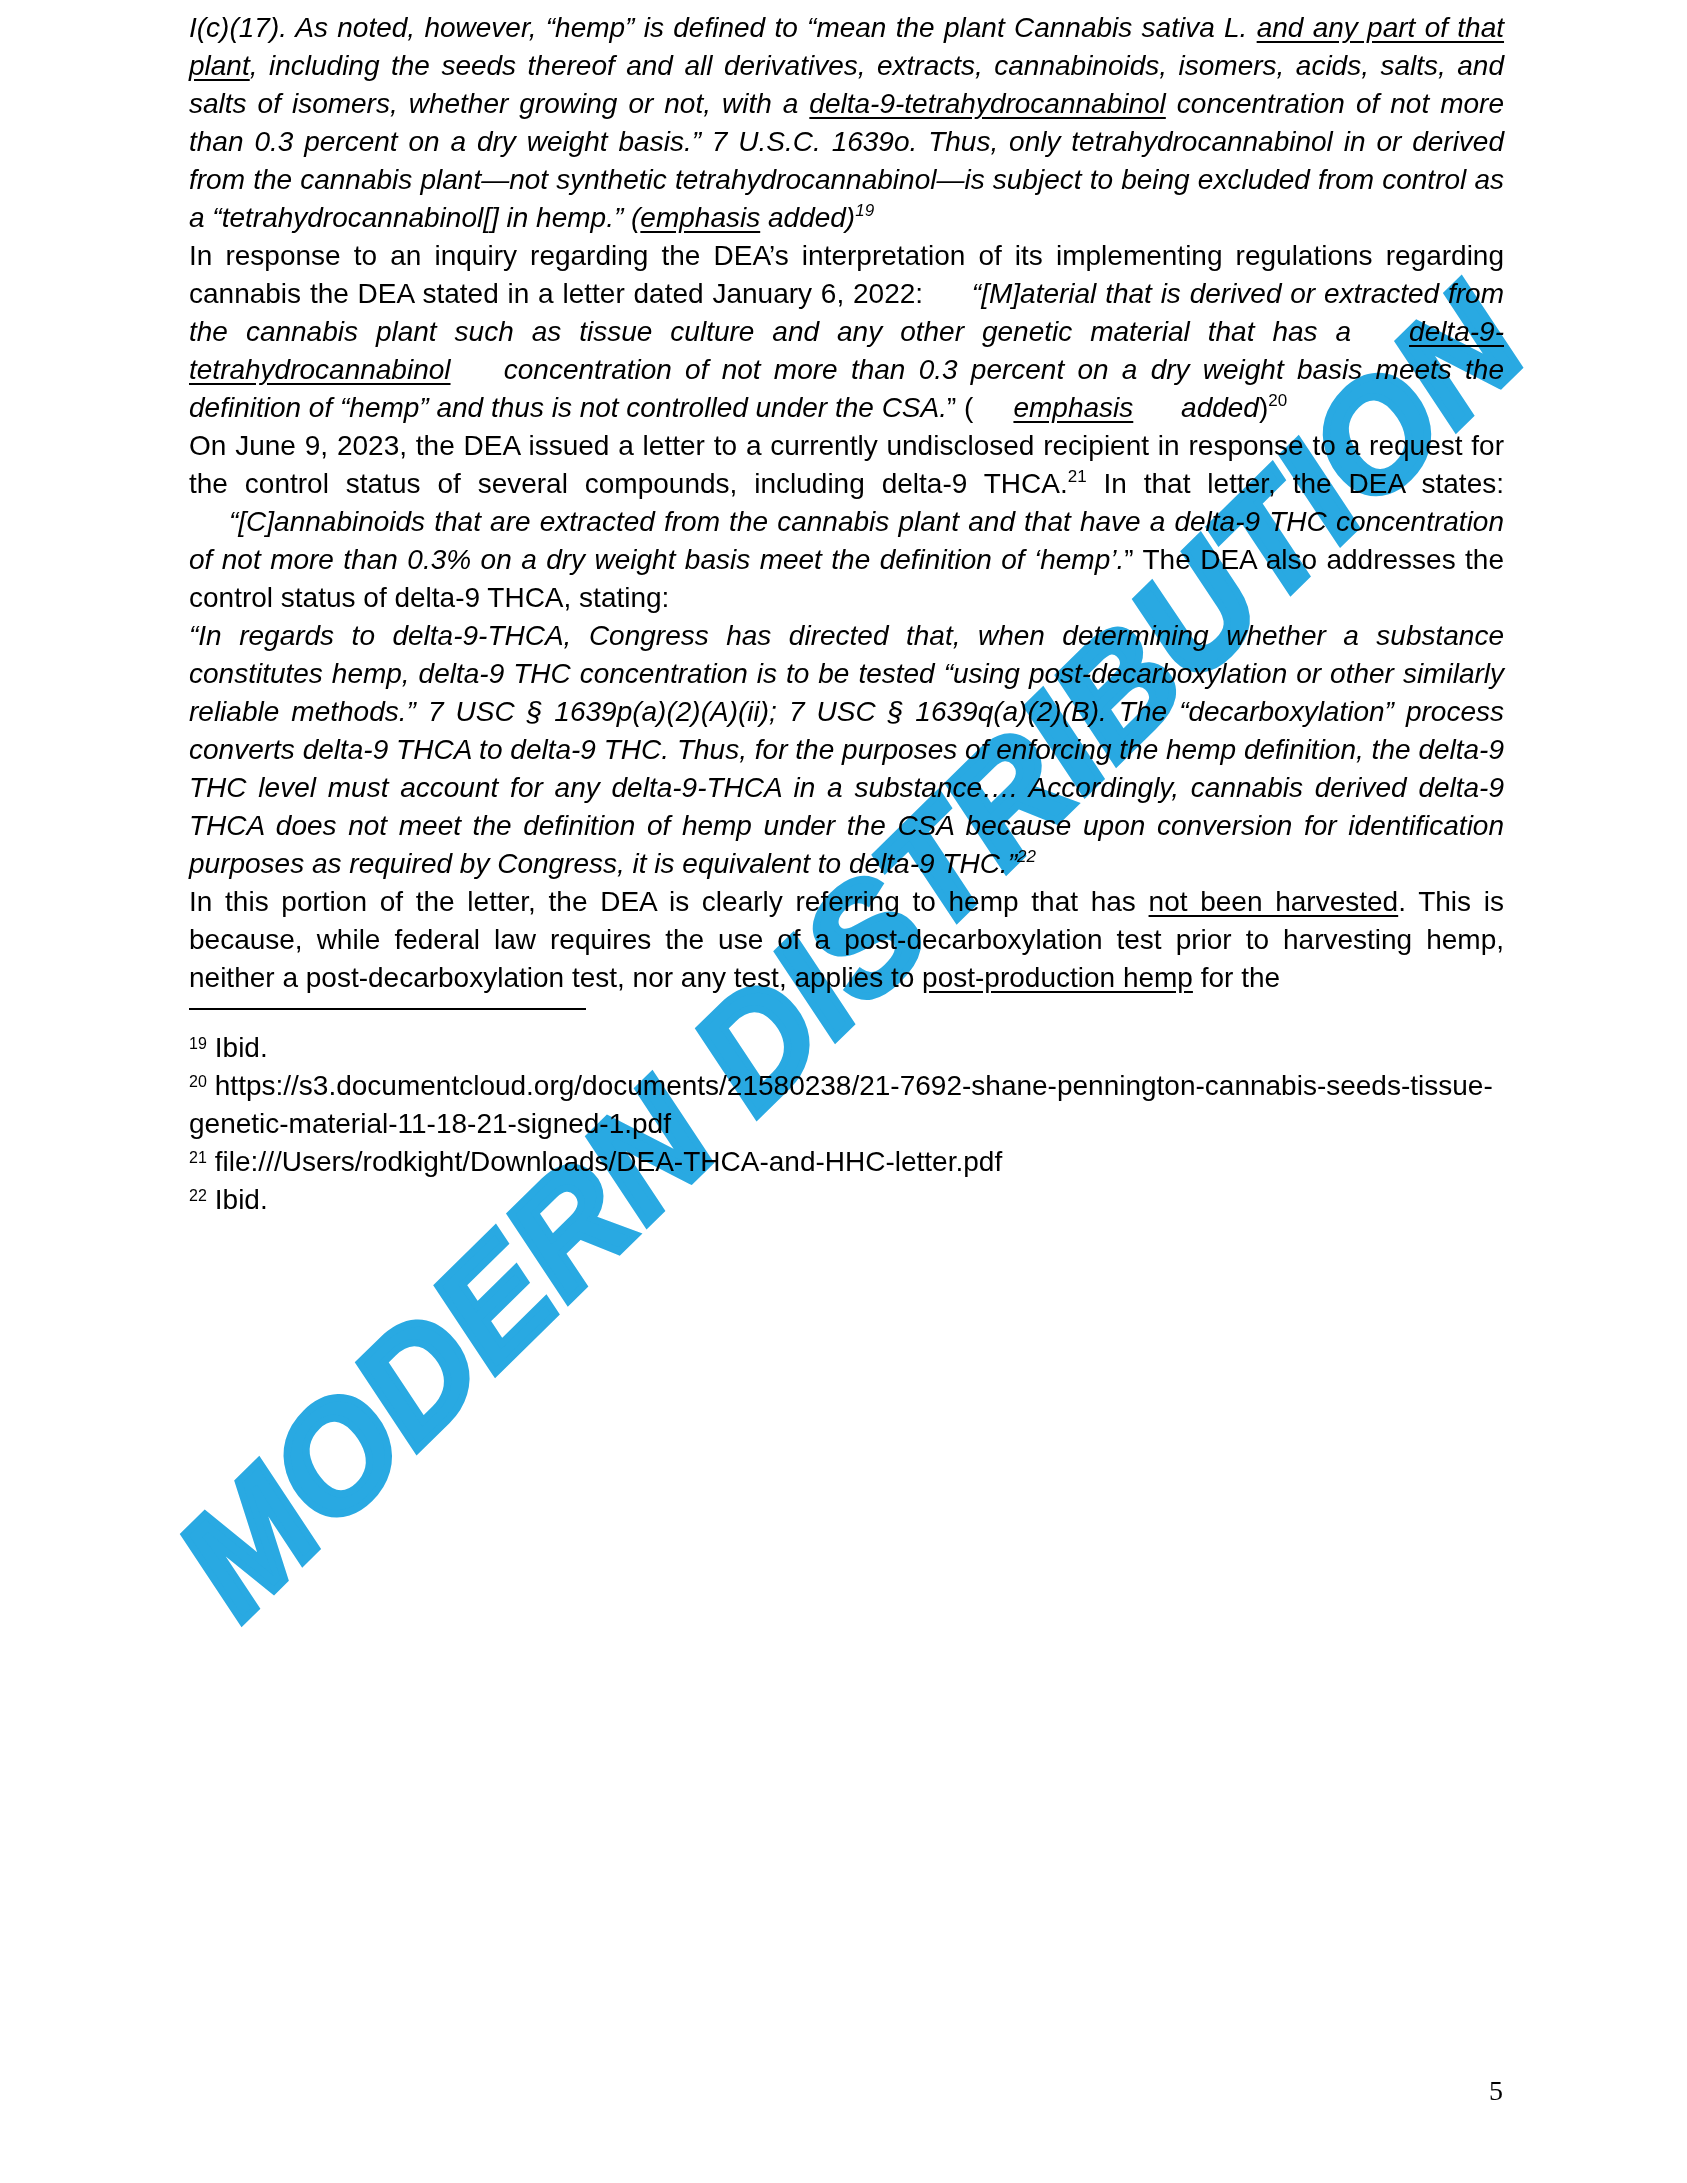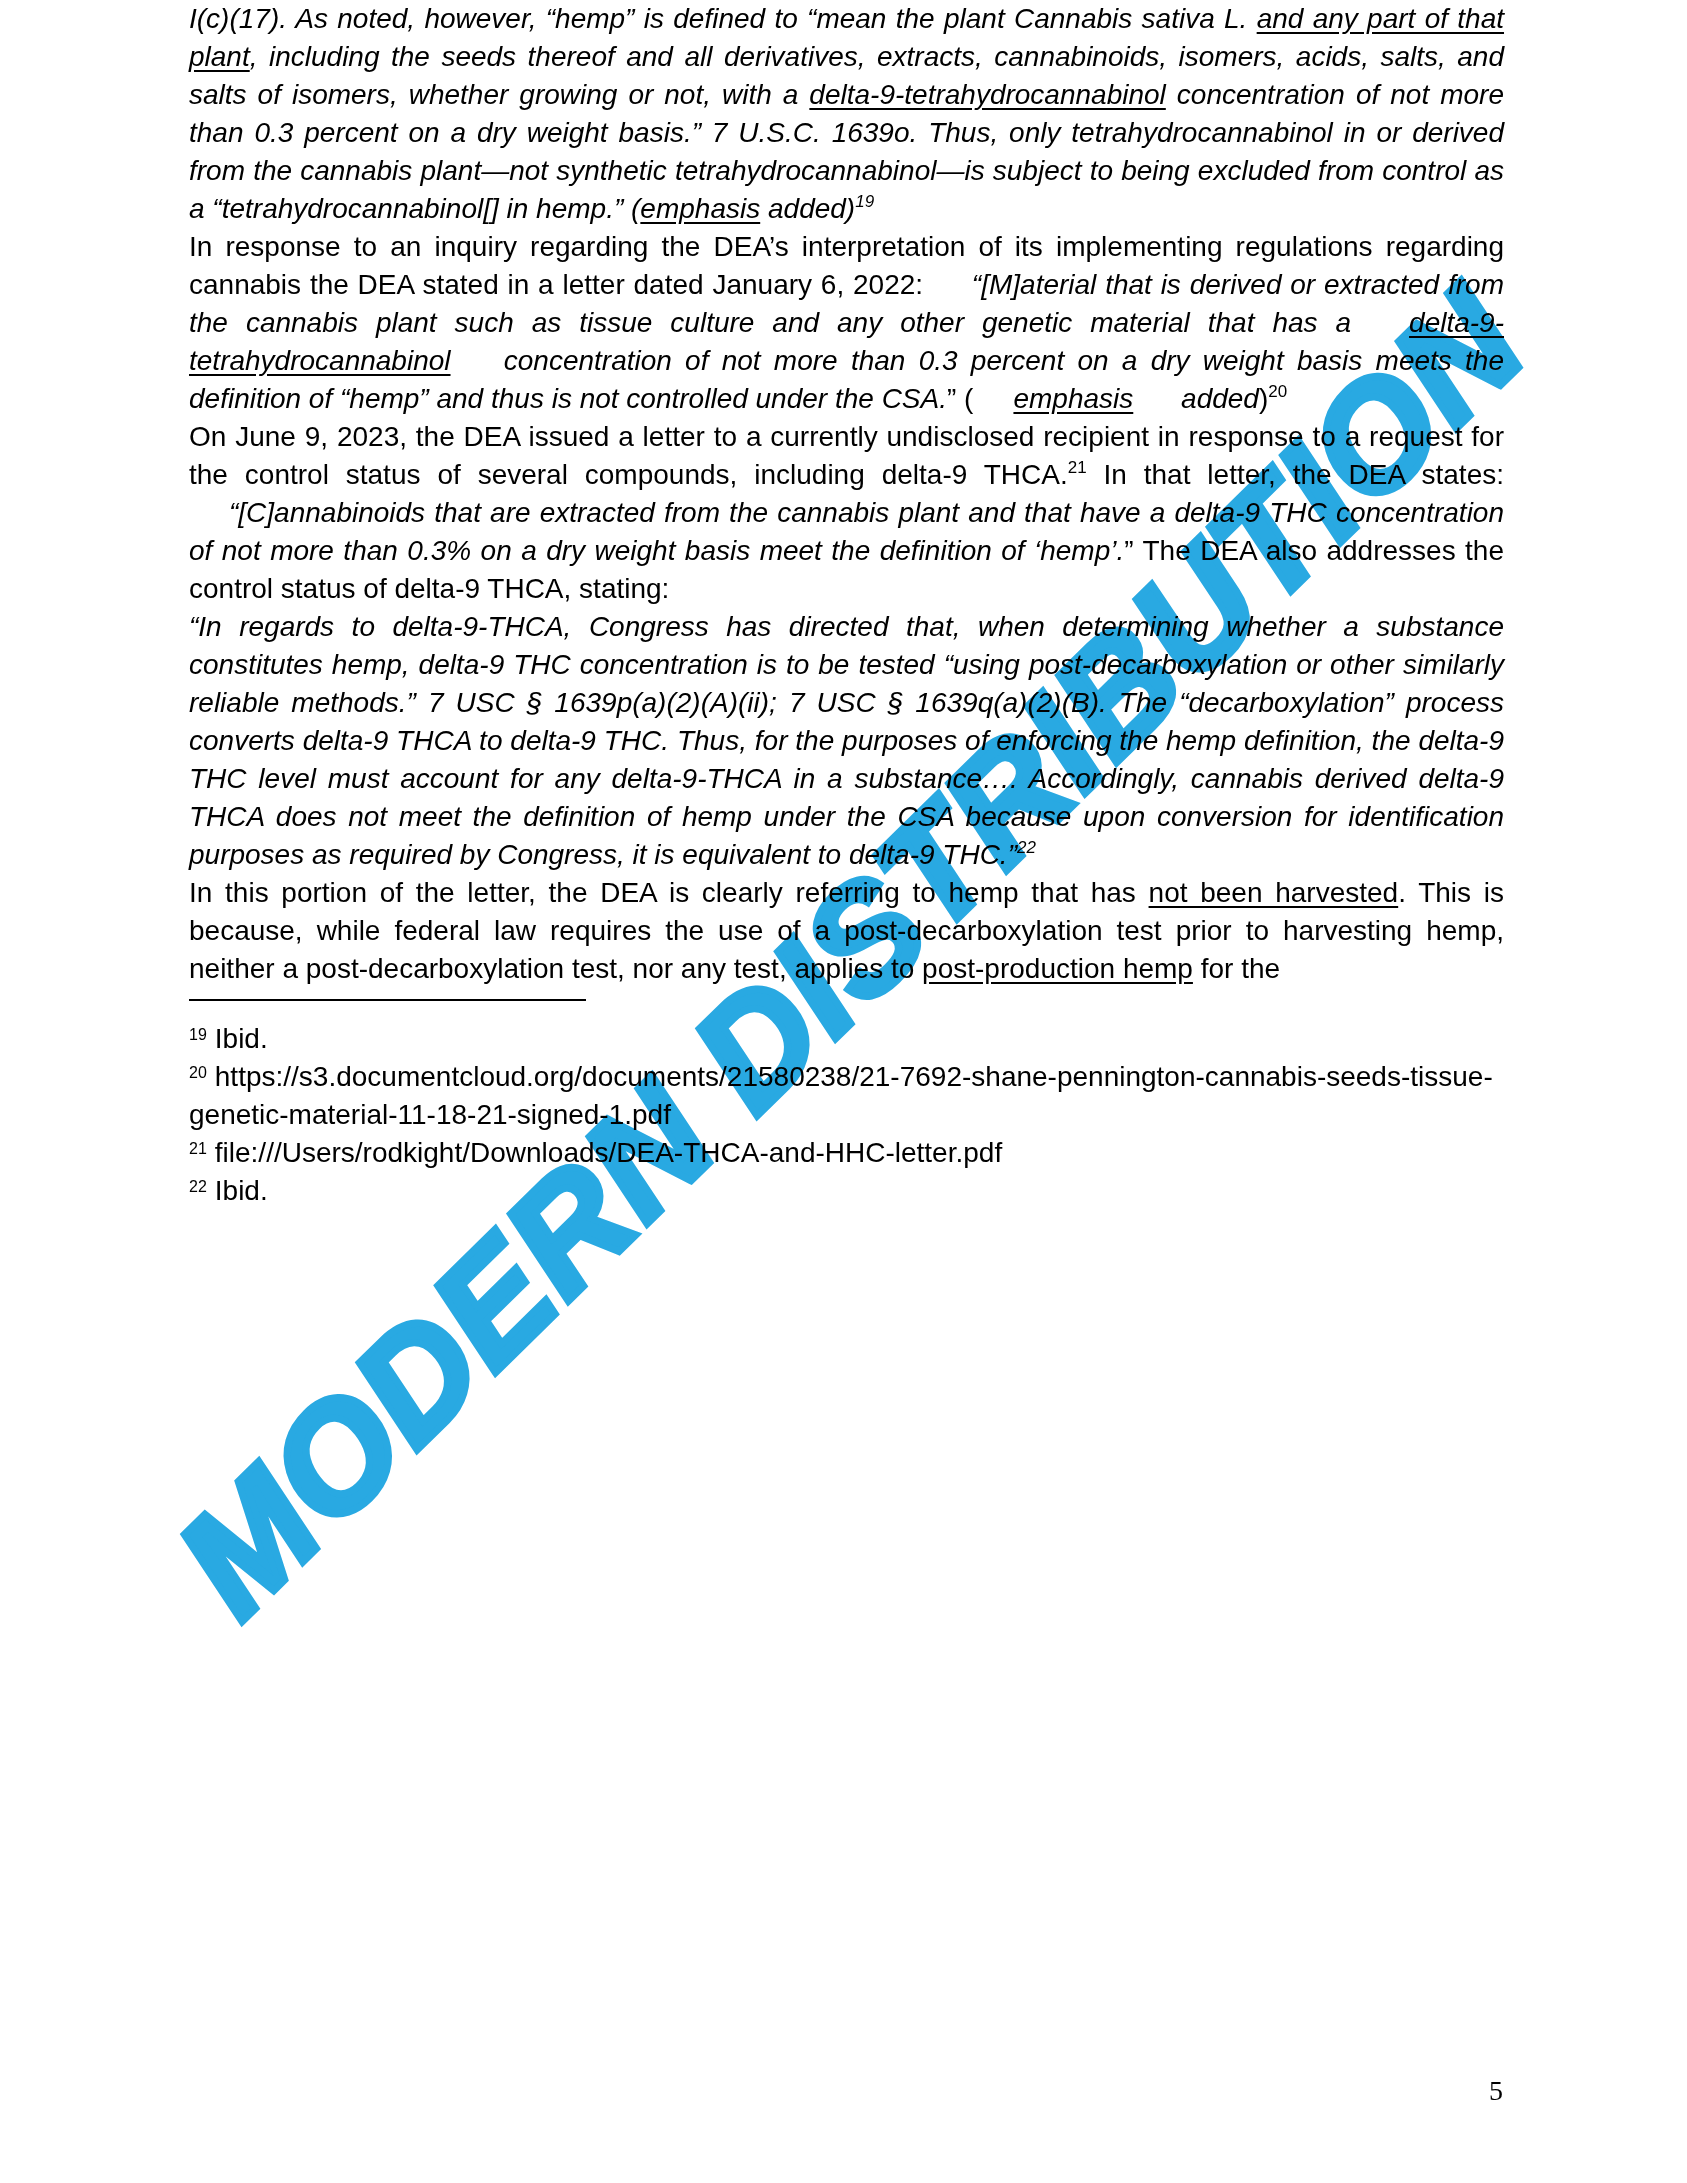--- a/index.html
+++ b/index.html
@@ -19,21 +19,21 @@
     font-style:italic;
     font-weight:700;
     font-size:149px;
     letter-spacing:2.6px;
     white-space:nowrap;
     -webkit-text-stroke:7.3px #29A9E2;
     z-index:0;
   }
   .content {
     position:absolute;
-    left:189px; top:0;
+    left:189px; top:9px;
     width:1315px;
     z-index:1;
   }
   .content p {
     margin:0;
     font-size:28px;
     line-height:38px;
     text-align:justify;
   }
   .i { font-style:italic;margin-left:40px; }

